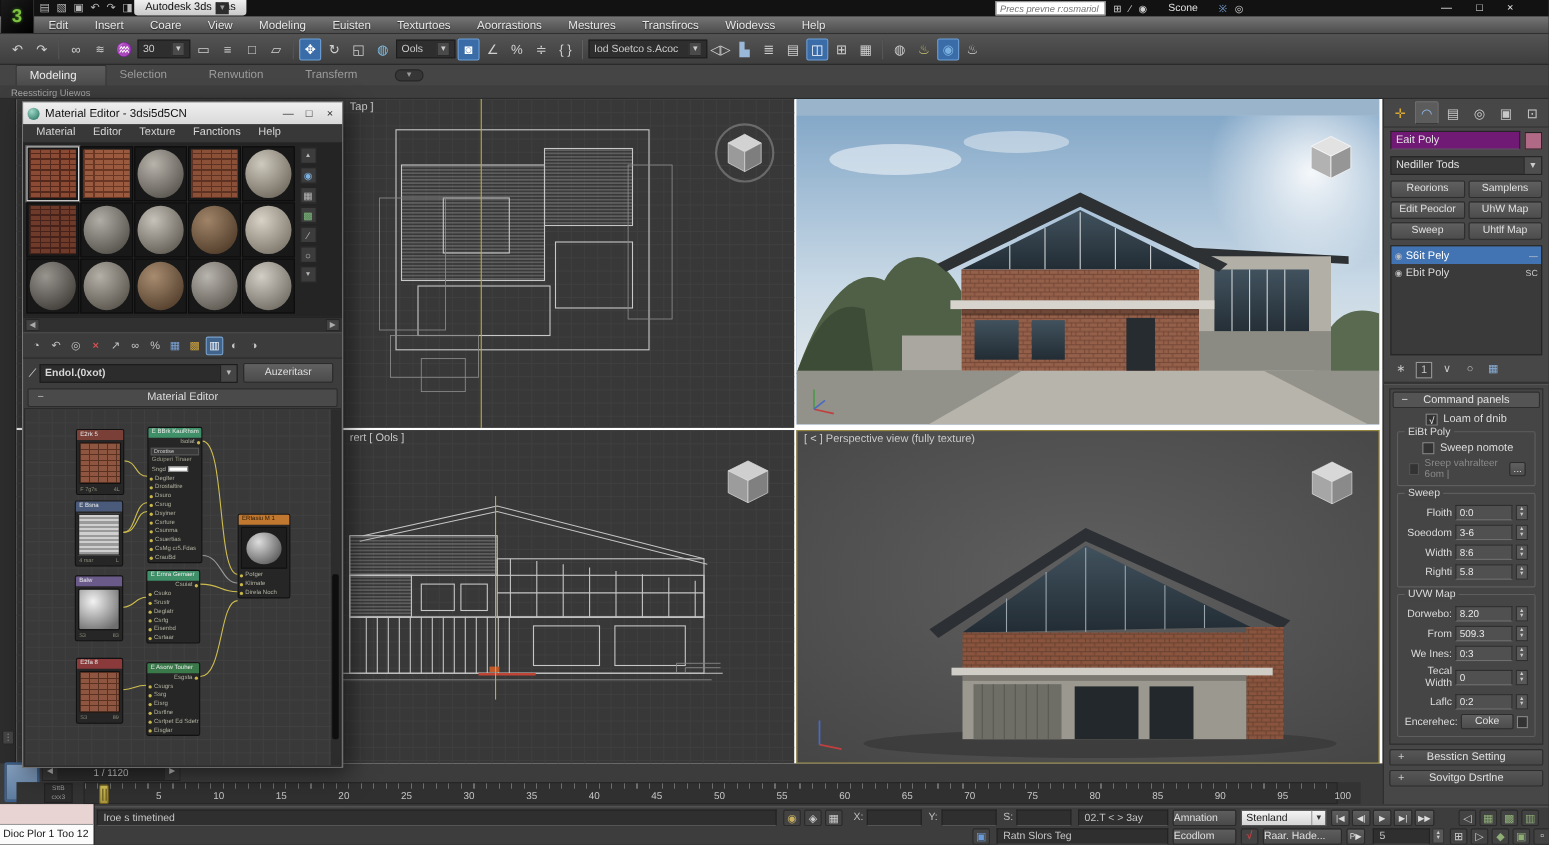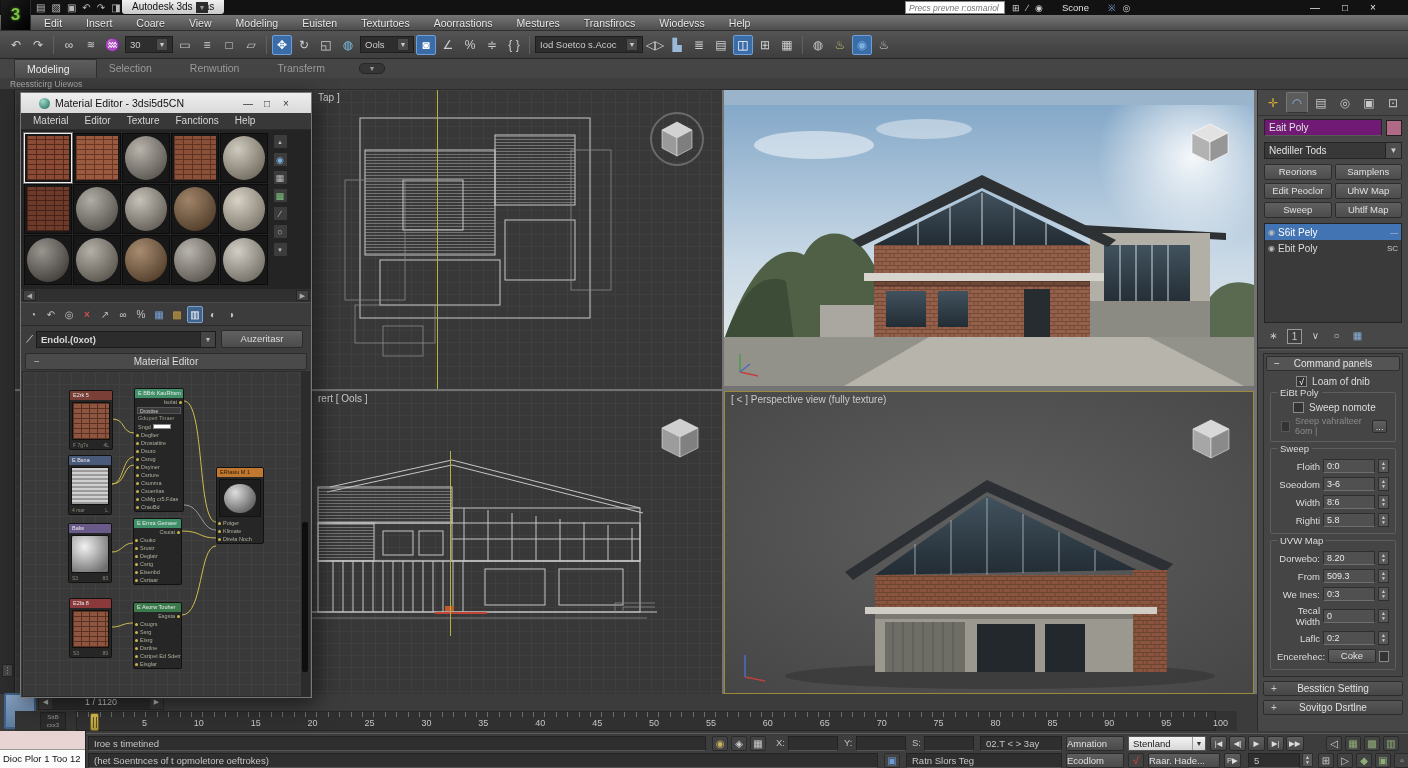--- a/index.html
+++ b/index.html
@@ -27,31 +27,31 @@
 .tbdd i{font-style:normal;background:#4a4a4a;border:1px solid #2a2a2a;width:12px;height:13px;font-size:7px;text-align:center;line-height:12px}
 
 .ribbonrow{left:0;top:59px;width:1408px;height:19px;background:#454545;display:flex;align-items:flex-end;padding-left:14px}
 .rtab{font-size:10.5px;color:#9b9b9b;padding:3px 26px 3px 12px}
 .rtab[data-on="1"]{background:linear-gradient(#5e5e5e,#4c4c4c);color:#ececec;border:1px solid #2f2f2f;border-bottom:none;border-radius:2px 2px 0 0}
 .rpill{width:26px;height:11px;background:#363636;border:1px solid #262626;border-radius:5px;margin:0 0 4px 8px;color:#999;font-size:7px;text-align:center;line-height:10px}
 .subtabrow{left:0;top:78px;width:1408px;height:12px;background:#3e3e3e;border-bottom:1px solid #2b2b2b;font-size:8.5px;color:#a8a8a8;padding:1px 0 0 10px}
 
 .leftstrip{left:0;top:90px;width:15px;height:604px;background:#2d2d2d;border-right:1px solid #1e1e1e}
 .lsbtn{left:2px;top:664px;width:11px;height:13px;background:#454545;border:1px solid #242424;color:#aaa;font-size:8px;text-align:center;line-height:12px}
-.vparea{left:15px;top:90px;width:1242px;height:604px;background:#737373}
+.vparea{left:15px;top:90px;width:1242px;height:604px;background:#ffffff}
 .vp{position:absolute;background:#383838;overflow:hidden}
 .vpgrid{background-image:linear-gradient(#3f3f3f 1px,transparent 1px),linear-gradient(90deg,#3f3f3f 1px,transparent 1px);background-size:12px 12px}
 .vplabel{position:absolute;left:6px;top:2px;font-size:10px;color:#c9c9c9;z-index:3}
 .vplabel-blue{position:absolute;left:0;top:0;width:100%;height:15px;background:linear-gradient(#c7d9e6,#a9c3d5);color:#15283a;font-size:10px;padding:1px 0 0 7px;z-index:3}
 .vline{position:absolute;width:1px;background:#b5b13c;z-index:2}
 .vcube{position:absolute;z-index:3}
 .gizmo{position:absolute;z-index:3}
 
 .mewin{left:20px;top:92px;width:292px;height:606px;background:#3d3d3d;border:1px solid #777;box-shadow:4px 6px 22px rgba(0,0,0,.55);z-index:10}
-.metitle{height:20px;background:linear-gradient(#efefef,#d9d9d9);display:flex;align-items:center;padding:0 18px;gap:5px}
+.metitle{height:20px;background:linear-gradient(#efefef,#d9d9d9);display:flex;align-items:center;padding:0 4px;gap:5px}
 .metitle .ttl{flex:1;font-size:10.5px;color:#111}
 .mesph{width:11px;height:11px;border-radius:50%;background:radial-gradient(circle at 35% 30%,#9fd8c8,#1e6a58)}
 .mewb{width:14px;text-align:center;font-size:10px;color:#333}
 .memenu{height:17px;background:#383838;border-bottom:1px solid #2a2a2a;display:flex;padding-left:4px}
 .memenu span{font-size:10px;color:#d6d6d6;padding:2px 8px}
 .meswatches{height:158px;background:#242424;padding:3px;display:flex}
 .sgrid{display:grid;grid-template-columns:repeat(5,48px);grid-auto-rows:50px;gap:1px}
 .swatch{background:#181818;border:1px solid #0c0c0c;padding:2px}
 .swatch .face{width:100%;height:100%}
 .swatch[data-kind="sphere"] .face{border-radius:50%;background:radial-gradient(circle at 35% 30%,var(--a),var(--b) 85%)}
@@ -929,21 +929,20 @@
         <span class="pbi">▶▶</span>
       </div>
     <div class="gicons" style="left:1326px;top:2px">
 
     <span class="gi">◁</span>
         <span class="gi" style="color:#8fae76">▦</span>
         <span class="gi" style="color:#8fae76">▩</span>
         <span class="gi" style="color:#8fae76">▥</span>
       </div>
 
-    <div class="sfield" style="left:88px;top:19px;width:790px">(het Soentnces of t opmoletore oeftrokes)</div>
     <div class="gicons" style="left:884px;top:19px">
 
     <span class="gi" style="color:#6a9ad8">▣</span>
       </div>
     <span class="sfield" style="left:906px;top:19px;width:156px">Ratn Slors Teg</span>
     <span class="sbtn" style="left:1066px;top:19px;width:58px">Ecodlom</span>
     <span class="gi" style="position:absolute;left:1128px;top:19px;color:#c04040;font-weight:bold">√</span>
     <span class="sbtn" style="left:1148px;top:19px;width:72px">Raar. Hade...</span>
     <span class="pbi" style="position:absolute;left:1224px;top:19px">P▶</span>
     <input class="sfield sinput" style="left: 1248px; top: 19px; width: 52px;" value="5">

